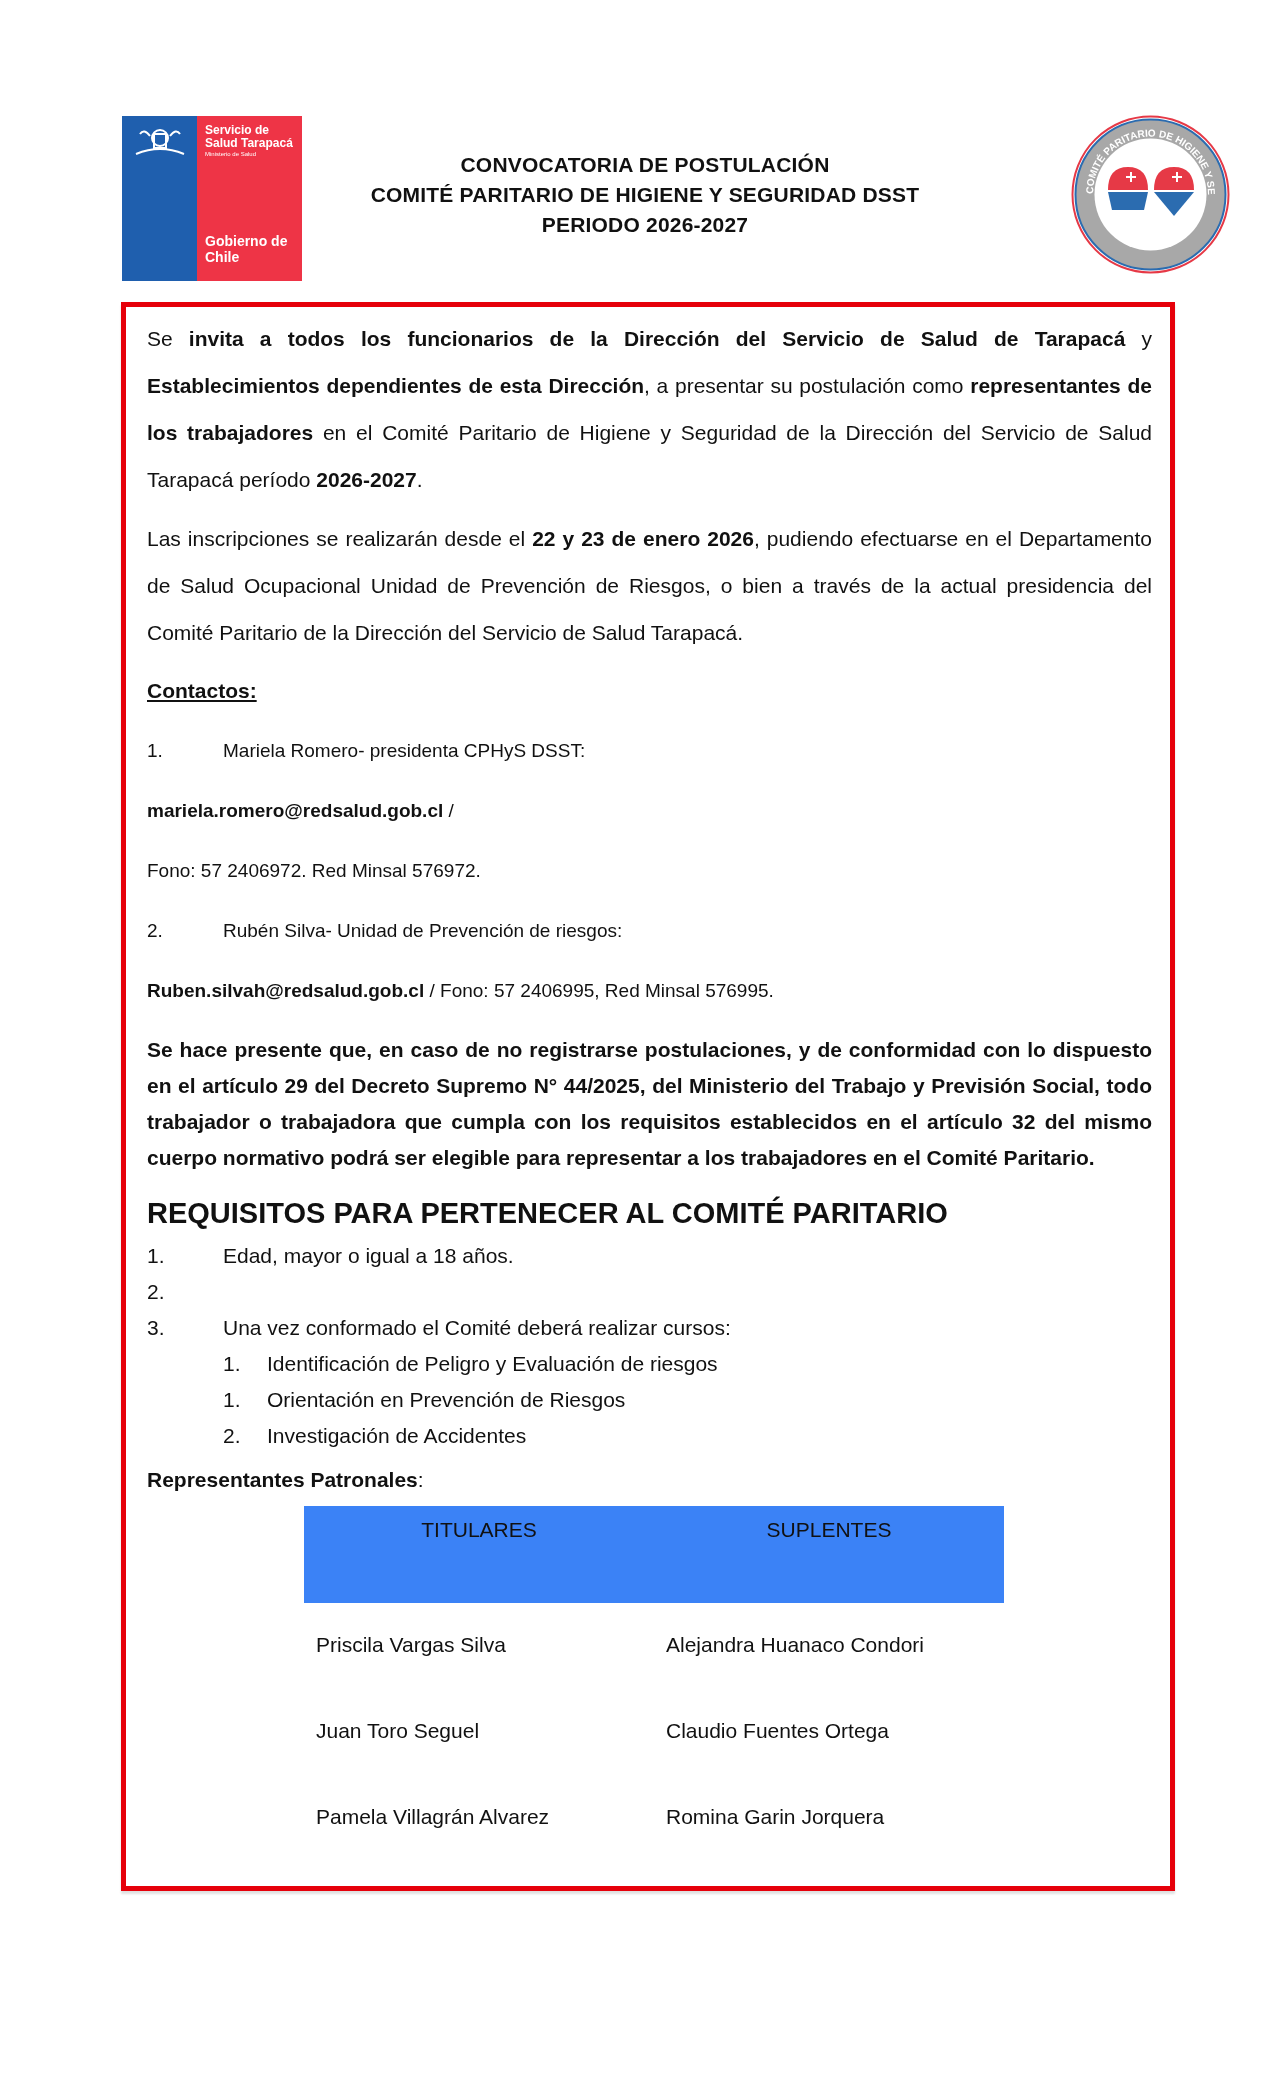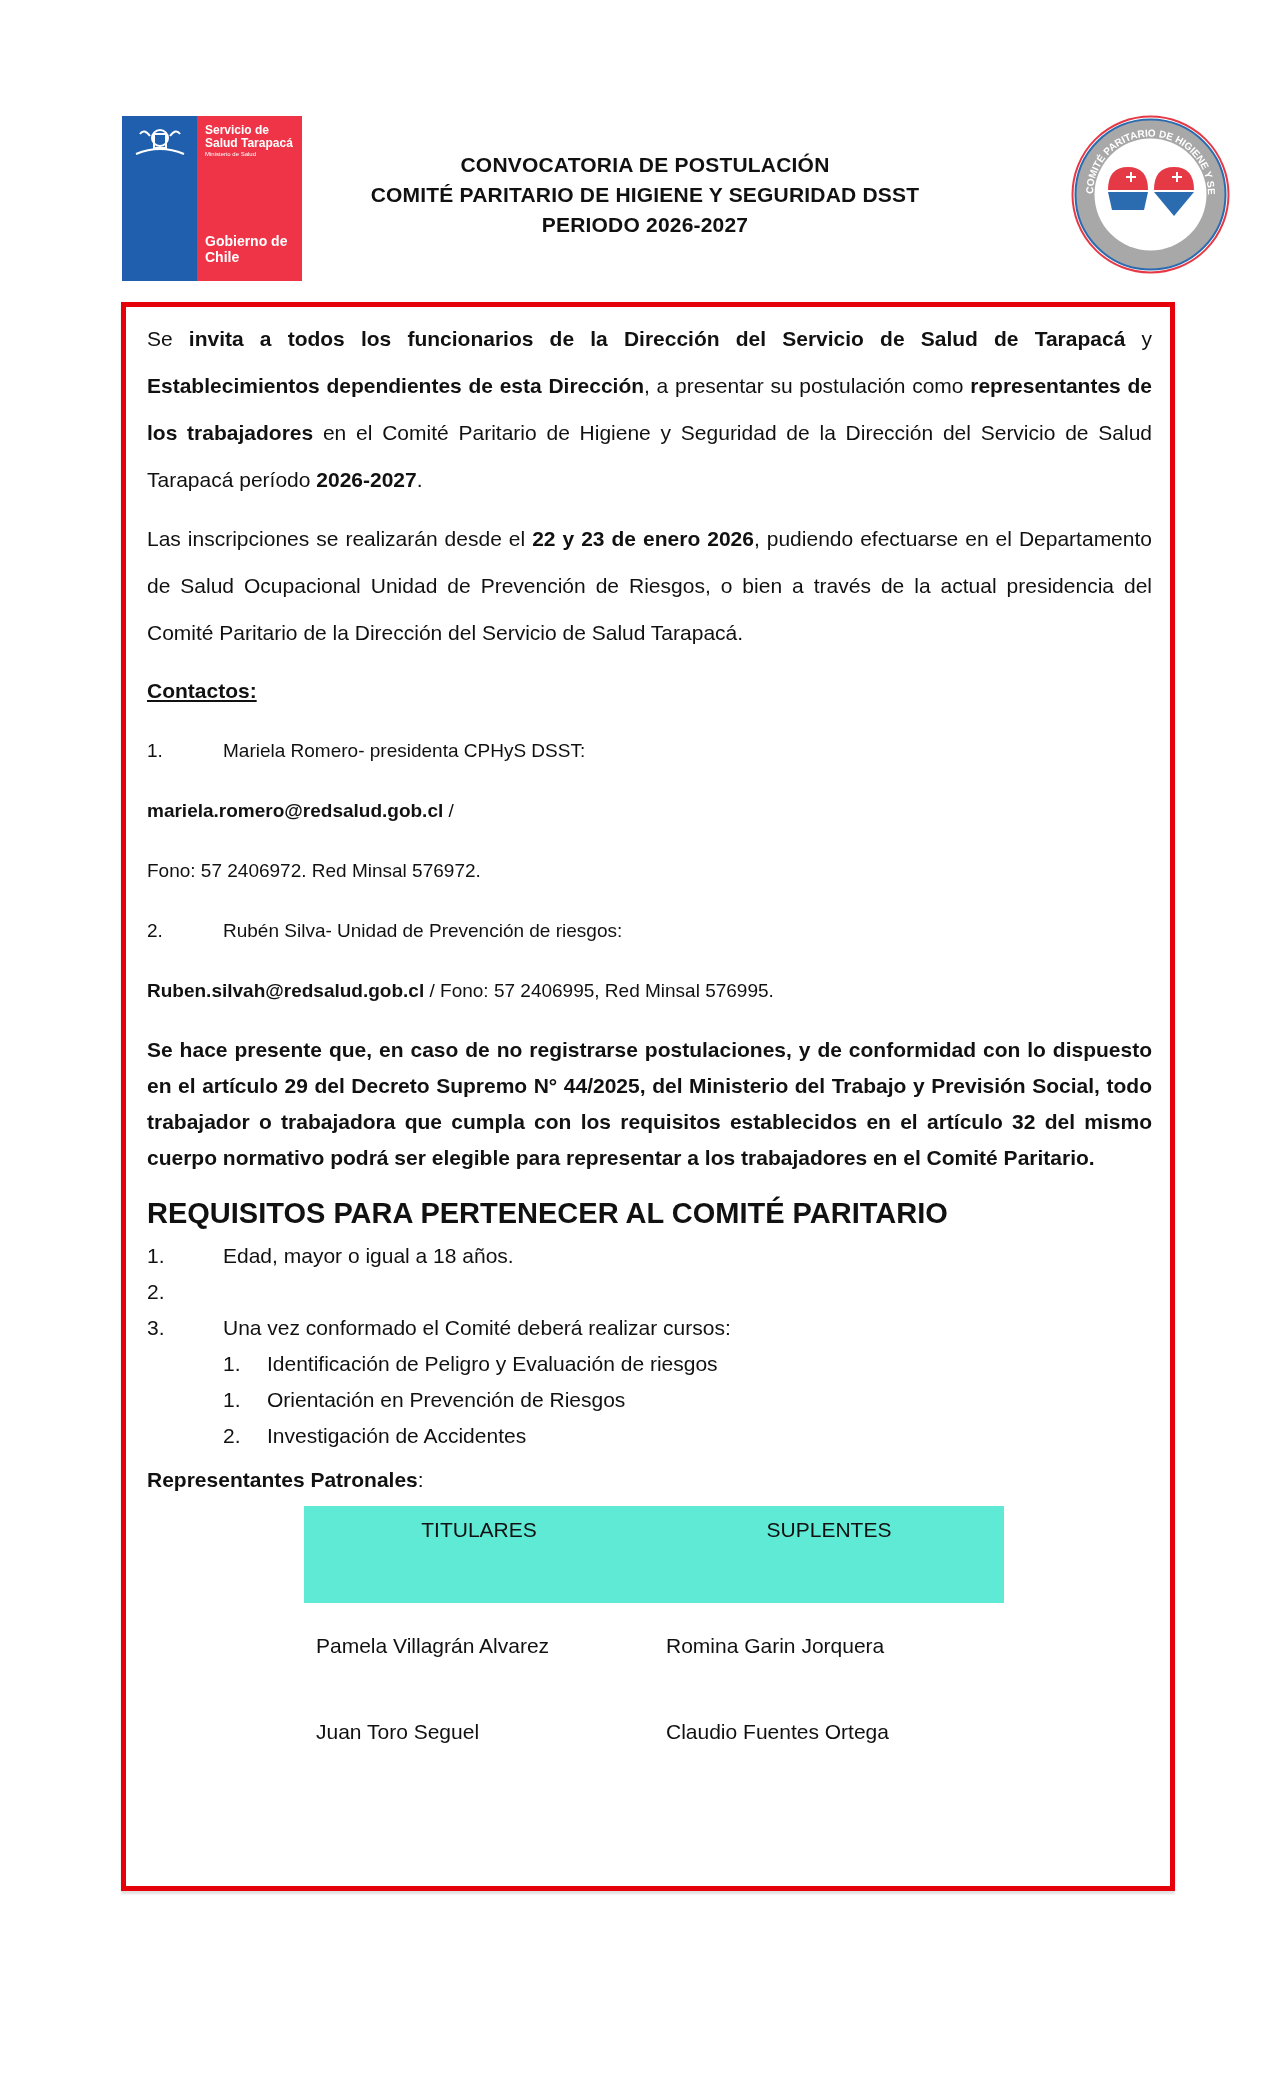--- a/index.html
+++ b/index.html
@@ -41,21 +41,21 @@
   .strong { font-weight: bold; }
   .notice { font-weight: bold; font-size: 21px; line-height: 36px; text-align: justify; margin-top: 26px; }
   .req-title { font-weight: bold; font-size: 29px; margin-top: 20px; line-height: 34px; }
   .req-list { margin-top: 8px; font-size: 21px; line-height: 36px; }
   .req-item { display: flex; }
   .req-item .num { width: 76px; flex: none; }
   .sub-item { display: flex; padding-left: 76px; }
   .sub-item .num { width: 44px; flex: none; }
   .patronal-title { font-weight: bold; font-size: 21px; margin-top: 8px; line-height: 36px; }
   table.reps { margin-left: 157px; margin-top: 8px; border-collapse: collapse; width: 700px; font-size: 21px; }
-  table.reps th { background: #5eead4; font-weight: normal; height: 84px; vertical-align: top; padding-top: 12px; width: 50%; }
+  table.reps th { background: #3b82f6; font-weight: normal; height: 84px; vertical-align: top; padding-top: 12px; width: 50%; }
   table.reps td { height: 84px; padding-left: 12px; vertical-align: middle; }
   table.reps tr.first td { padding-top: 0; }
 </style>
 </head>
 <body>
 
 <div class="logo-left">
   <div class="blue">
     <svg class="shield" viewBox="0 0 60 40">
       <circle cx="30" cy="14" r="8" fill="none" stroke="#fff" stroke-width="2"></circle>
@@ -163,25 +163,29 @@
     </div>
 
     <table class="reps">
       <thead>
         <tr>
           <th>TITULARES</th>
           <th>SUPLENTES</th>
         </tr>
       </thead>
       <tbody>
-        <tr>
-          <td>Pamela Villagrán Alvarez</td>
-          <td>Romina Garin Jorquera</td>
+        <tr class="first">
+          <td>Priscila Vargas Silva</td>
+          <td>Alejandra Huanaco Condori</td>
         </tr>
         <tr>
           <td>Juan Toro Seguel</td>
           <td>Claudio Fuentes Ortega</td>
+        </tr>
+        <tr>
+          <td>Pamela Villagrán Alvarez</td>
+          <td>Romina Garin Jorquera</td>
         </tr>
       </tbody>
     </table>
 
   </div>
 </div>
 
 </body></html>

